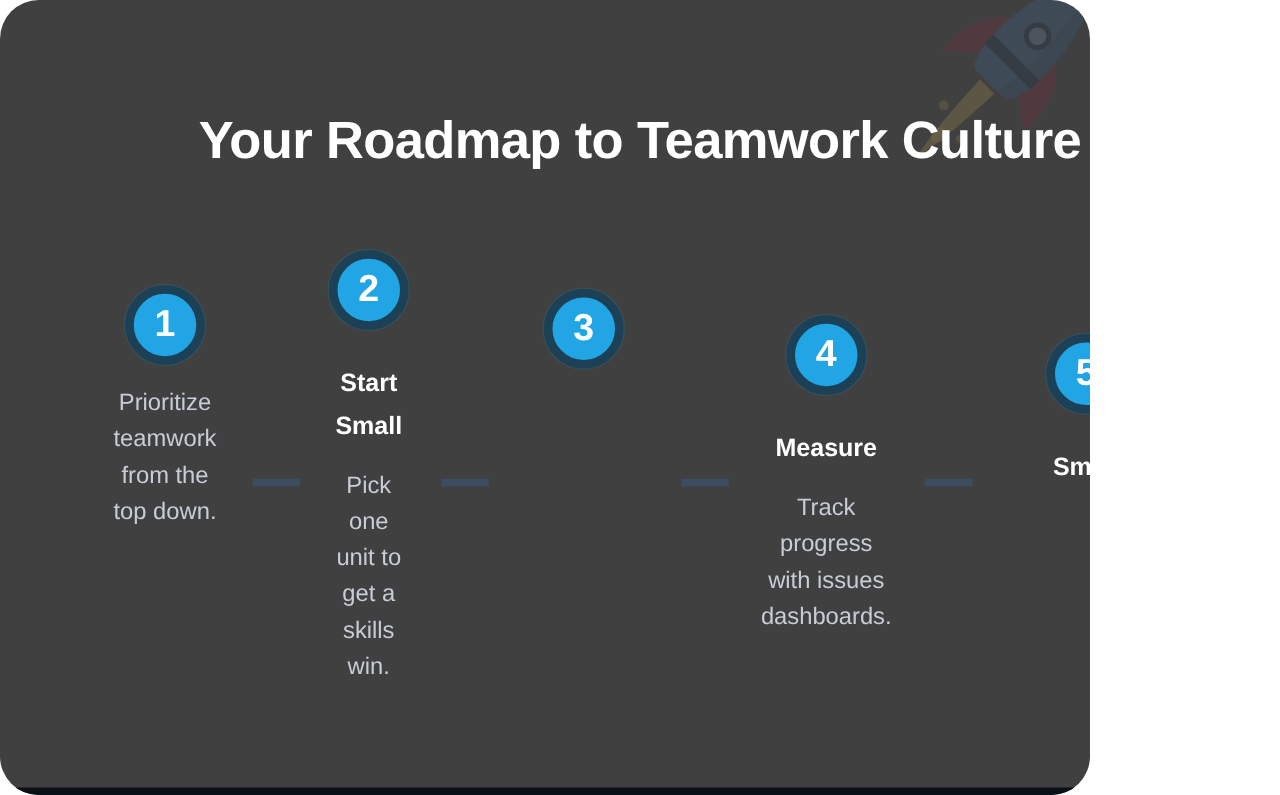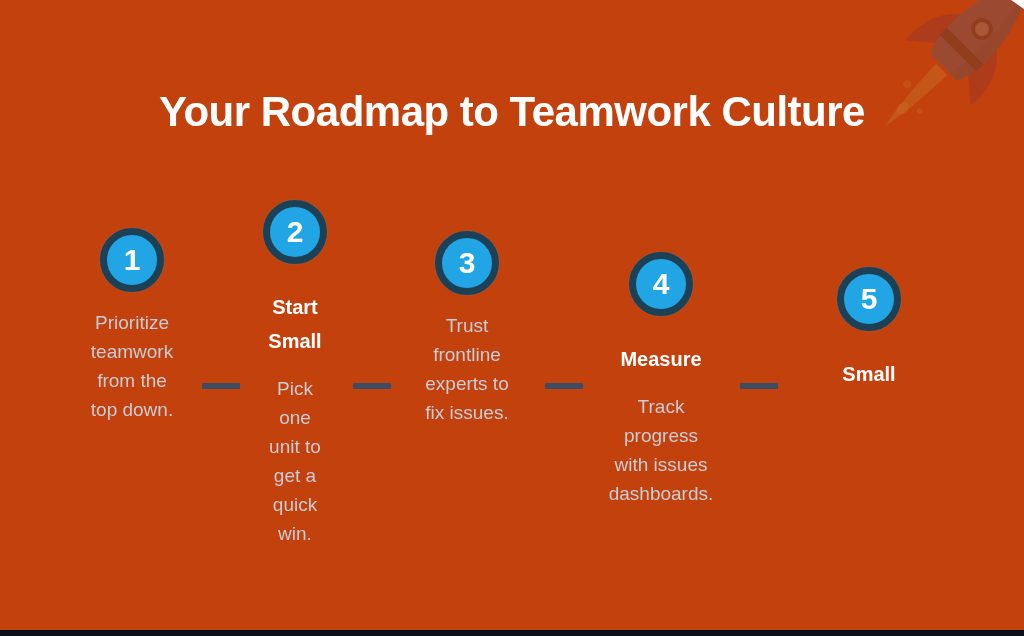--- a/index.html
+++ b/index.html
@@ -1,24 +1,25 @@
 <!DOCTYPE html>
 <html><head>
 <meta charset="utf-8">
 <style>
   * { margin: 0; padding: 0; box-sizing: border-box; }
   html, body { width: 1024px; height: 636px; overflow: hidden; }
   body { font-family: "Liberation Sans", sans-serif; }
 
   .slide {
     position: relative;
-    width: 1024px;
+    width: 872px;
     height: 636px;
-    background: #c2410c;
+    background: #404040;
     overflow: hidden;
+    border-radius: 31px;
   }
 
   .slide-title {
     position: absolute;
     top: 88px;
     left: 0;
     width: 1024px;
     text-align: center;
     color: #ffffff;
     font-size: 42px;
@@ -163,32 +164,28 @@
   <div class="step-col col-2">
     <div class="step-circle">
       <span class="step-number">2</span>
     </div>
     <div class="step-title">Start
 Small</div>
     <div class="step-desc">Pick
 one
 unit to
 get a
-quick
+skills
 win.</div>
   </div>
 
   <div class="step-col col-3">
     <div class="step-circle">
       <span class="step-number">3</span>
     </div>
-    <div class="step-desc">Trust
-frontline
-experts to
-fix issues.</div>
   </div>
 
   <div class="step-col col-4">
     <div class="step-circle">
       <span class="step-number">4</span>
     </div>
     <div class="step-title">Measure</div>
     <div class="step-desc">Track
 progress
 with issues

